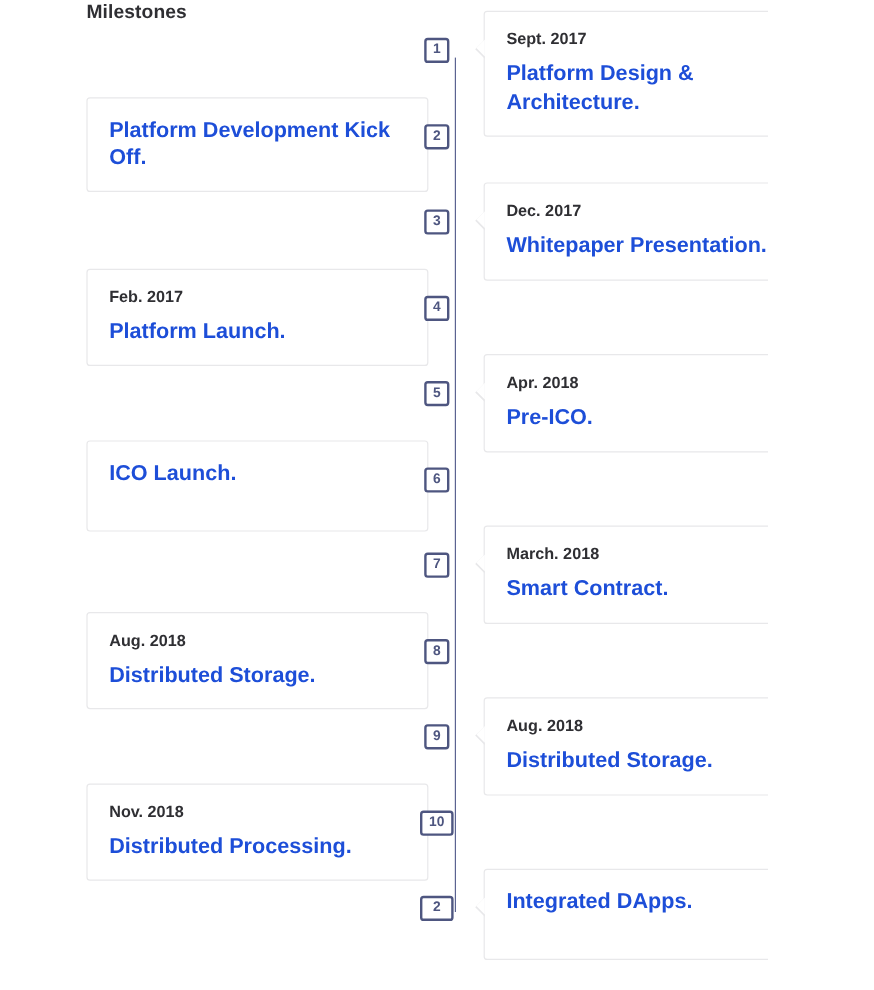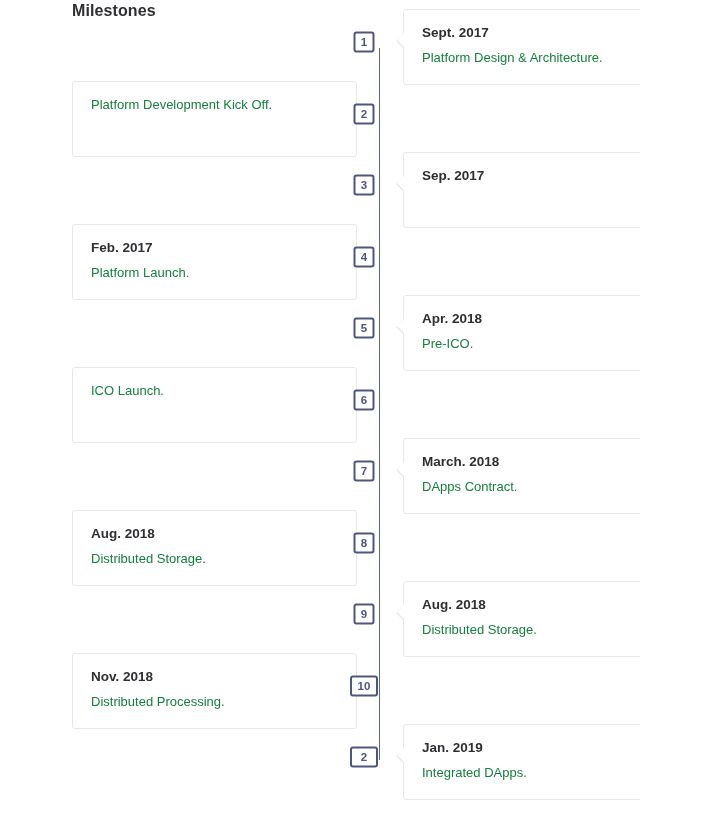--- a/index.html
+++ b/index.html
@@ -132,23 +132,23 @@
 
   .card-date {
     font-size: 13.5px;
     font-weight: bold;
     color: #2f2f33;
     margin: 0 0 9px 0;
     line-height: 1.2;
   }
 
   .card-desc {
-    font-size: 13px;
-    font-weight: normal;
-    color: #15803d;
+    font-size: 18px;
+    font-weight: bold;
+    color: #1d4ed8;
     margin: 0;
     line-height: 1.3;
   }
 </style>
 </head>
 <body>
 
 <div class="page">
 
   <div class="page-title">Milestones</div>
@@ -165,21 +165,22 @@
         </div>
         <div class="milestone left" style="top: 113.5px;">
           <div class="marker">2</div>
           <div class="card">
             <div class="card-desc">Platform Development Kick Off.</div>
           </div>
         </div>
         <div class="milestone right" style="top: 185px;">
           <div class="marker">3</div>
           <div class="card">
-            <div class="card-date">Sep. 2017</div>
+            <div class="card-date">Dec. 2017</div>
+            <div class="card-desc">Whitepaper Presentation.</div>
           </div>
         </div>
         <div class="milestone left" style="top: 256.5px;">
           <div class="marker">4</div>
           <div class="card">
             <div class="card-date">Feb. 2017</div>
             <div class="card-desc">Platform Launch.</div>
           </div>
         </div>
         <div class="milestone right" style="top: 328px;">
@@ -192,21 +193,21 @@
         <div class="milestone left" style="top: 399.5px;">
           <div class="marker">6</div>
           <div class="card">
             <div class="card-desc">ICO Launch.</div>
           </div>
         </div>
         <div class="milestone right" style="top: 471px;">
           <div class="marker">7</div>
           <div class="card">
             <div class="card-date">March. 2018</div>
-            <div class="card-desc">DApps Contract.</div>
+            <div class="card-desc">Smart Contract.</div>
           </div>
         </div>
         <div class="milestone left" style="top: 542.5px;">
           <div class="marker">8</div>
           <div class="card">
             <div class="card-date">Aug. 2018</div>
             <div class="card-desc">Distributed Storage.</div>
           </div>
         </div>
         <div class="milestone right" style="top: 614px;">
@@ -219,20 +220,19 @@
         <div class="milestone left" style="top: 685.5px;">
           <div class="marker wide">10</div>
           <div class="card">
             <div class="card-date">Nov. 2018</div>
             <div class="card-desc">Distributed Processing.</div>
           </div>
         </div>
         <div class="milestone right" style="top: 757px;">
           <div class="marker wide">2</div>
           <div class="card">
-            <div class="card-date">Jan. 2019</div>
             <div class="card-desc">Integrated DApps.</div>
           </div>
         </div>
       </div>
   </div>
 
 </div>
 
 </body></html>

